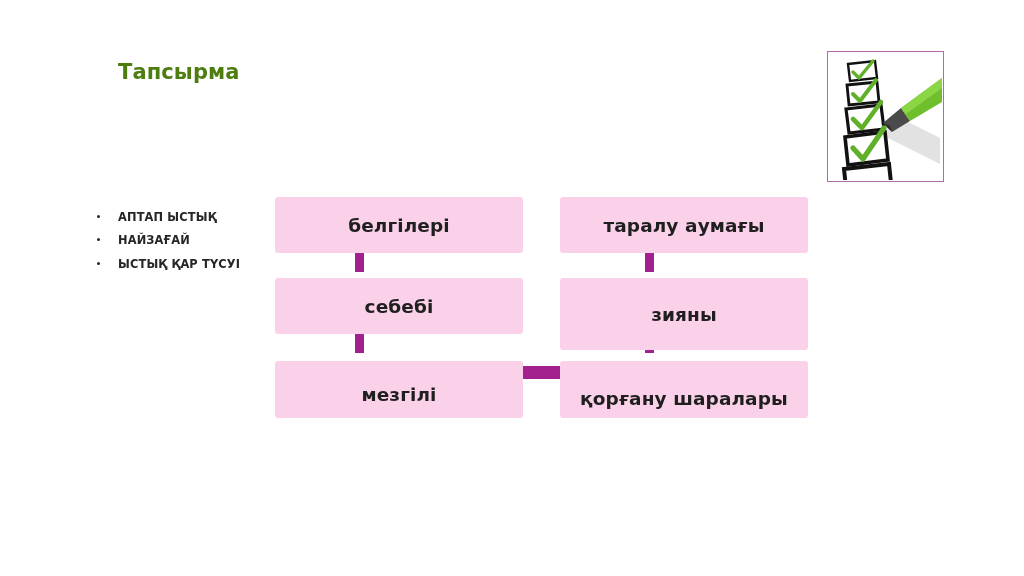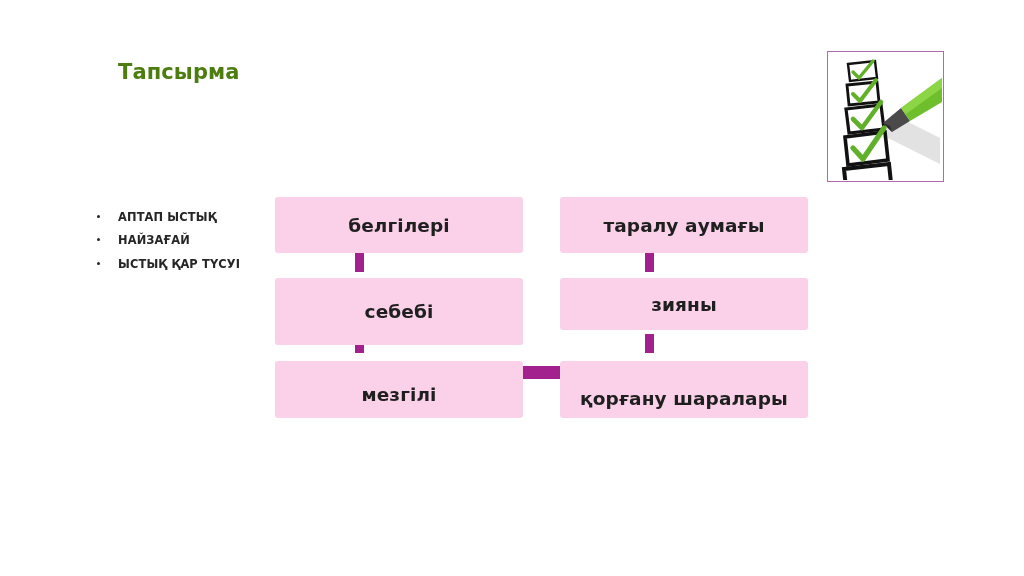--- a/index.html
+++ b/index.html
@@ -105,22 +105,22 @@
     position: absolute;
     background: #A3208F;
     pointer-events: auto;
   }
   .connector.vertical { width: 9px; height: 19px; }
   .connector.horizontal { height: 13px; }
 
   
   #node-belgileri      { left: 275px; top: 197px; width: 248px; height: 56px; }
   #node-taralu         { left: 560px; top: 197px; width: 248px; height: 56px; text-align: center; }
-  #node-sebebi         { left: 275px; top: 278px; width: 248px; height: 67px; }
-  #node-ziyany         { left: 560px; top: 278px; width: 248px; height: 52px; }
+  #node-sebebi         { left: 275px; top: 278px; width: 248px; height: 56px; }
+  #node-ziyany         { left: 560px; top: 278px; width: 248px; height: 72px; }
   #node-mezgili        { left: 275px; top: 361px; width: 248px; height: 57px; }
   #node-korgany        { left: 560px; top: 361px; width: 248px; height: 57px; font-size: 18.5px; }
   #node-korgany .node-label { padding-top: 17px; }
   #node-mezgili .node-label { padding-top: 9px; }
 
   #conn-left-1   { left: 355px; top: 253px; }
   #conn-left-2   { left: 355px; top: 334px; }
   #conn-right-1  { left: 645px; top: 253px; }
   #conn-right-2  { left: 645px; top: 334px; }
   #conn-middle   { left: 519px; top: 366px; width: 45px; }

